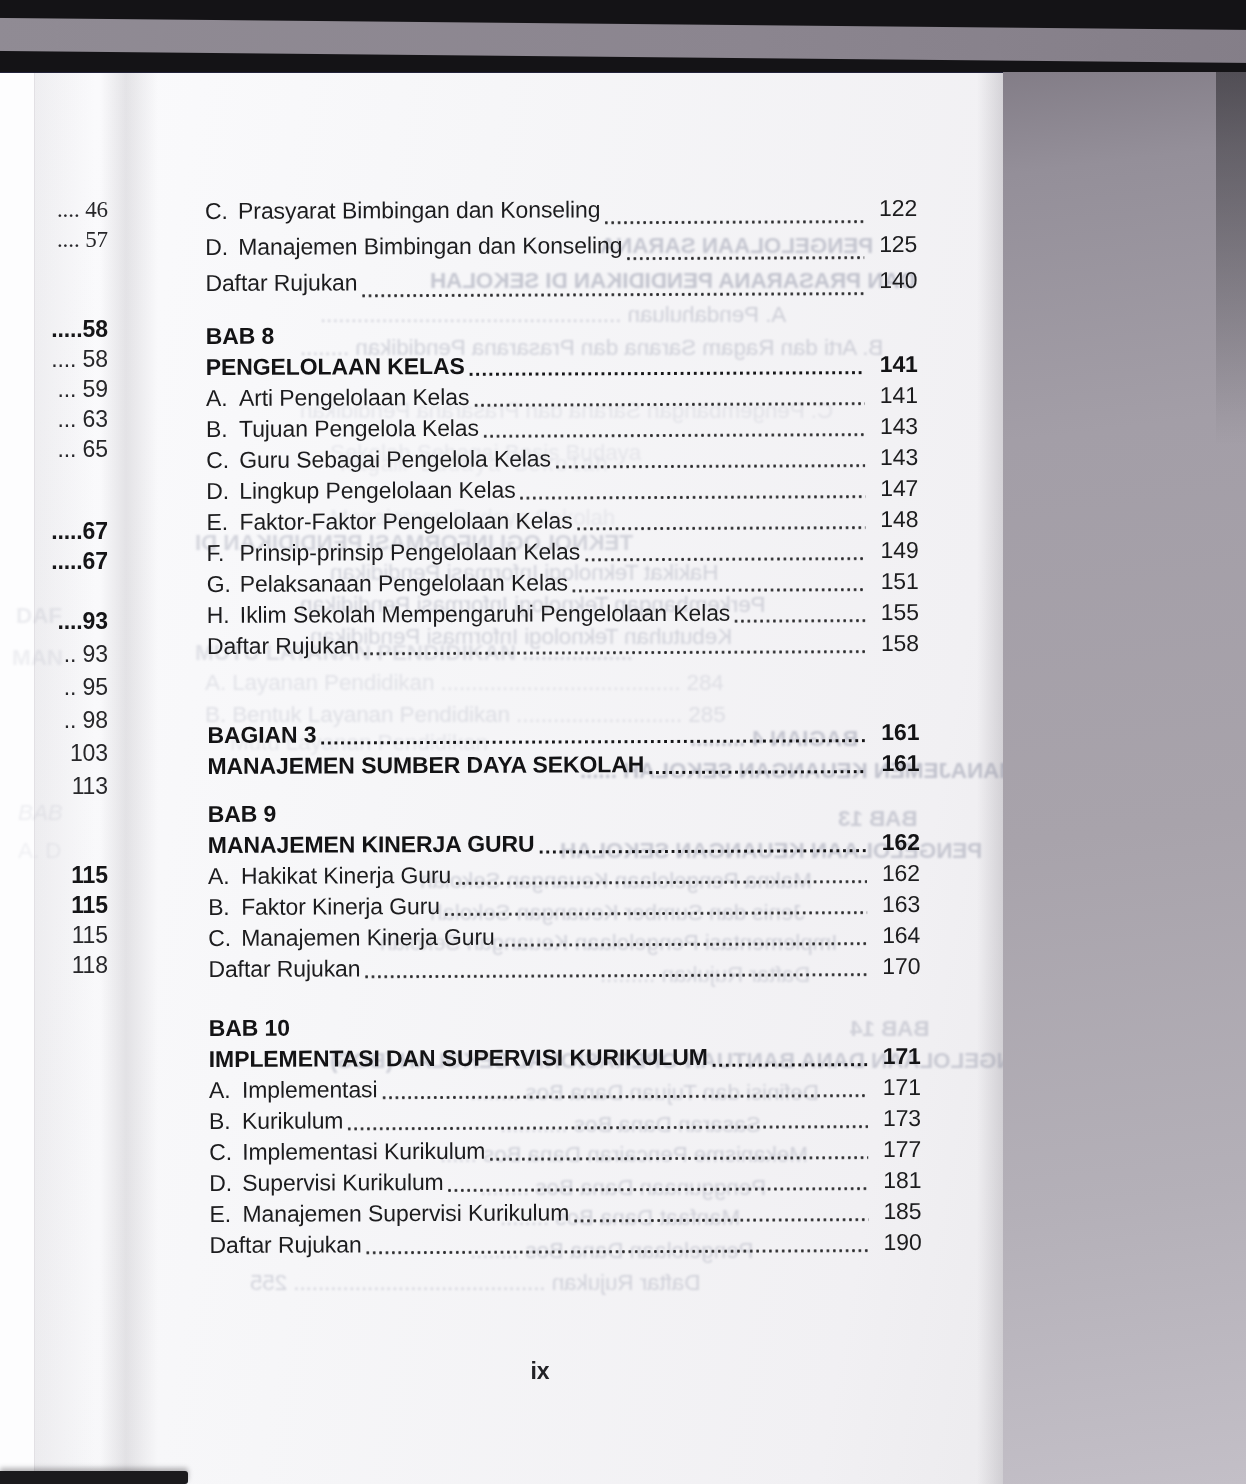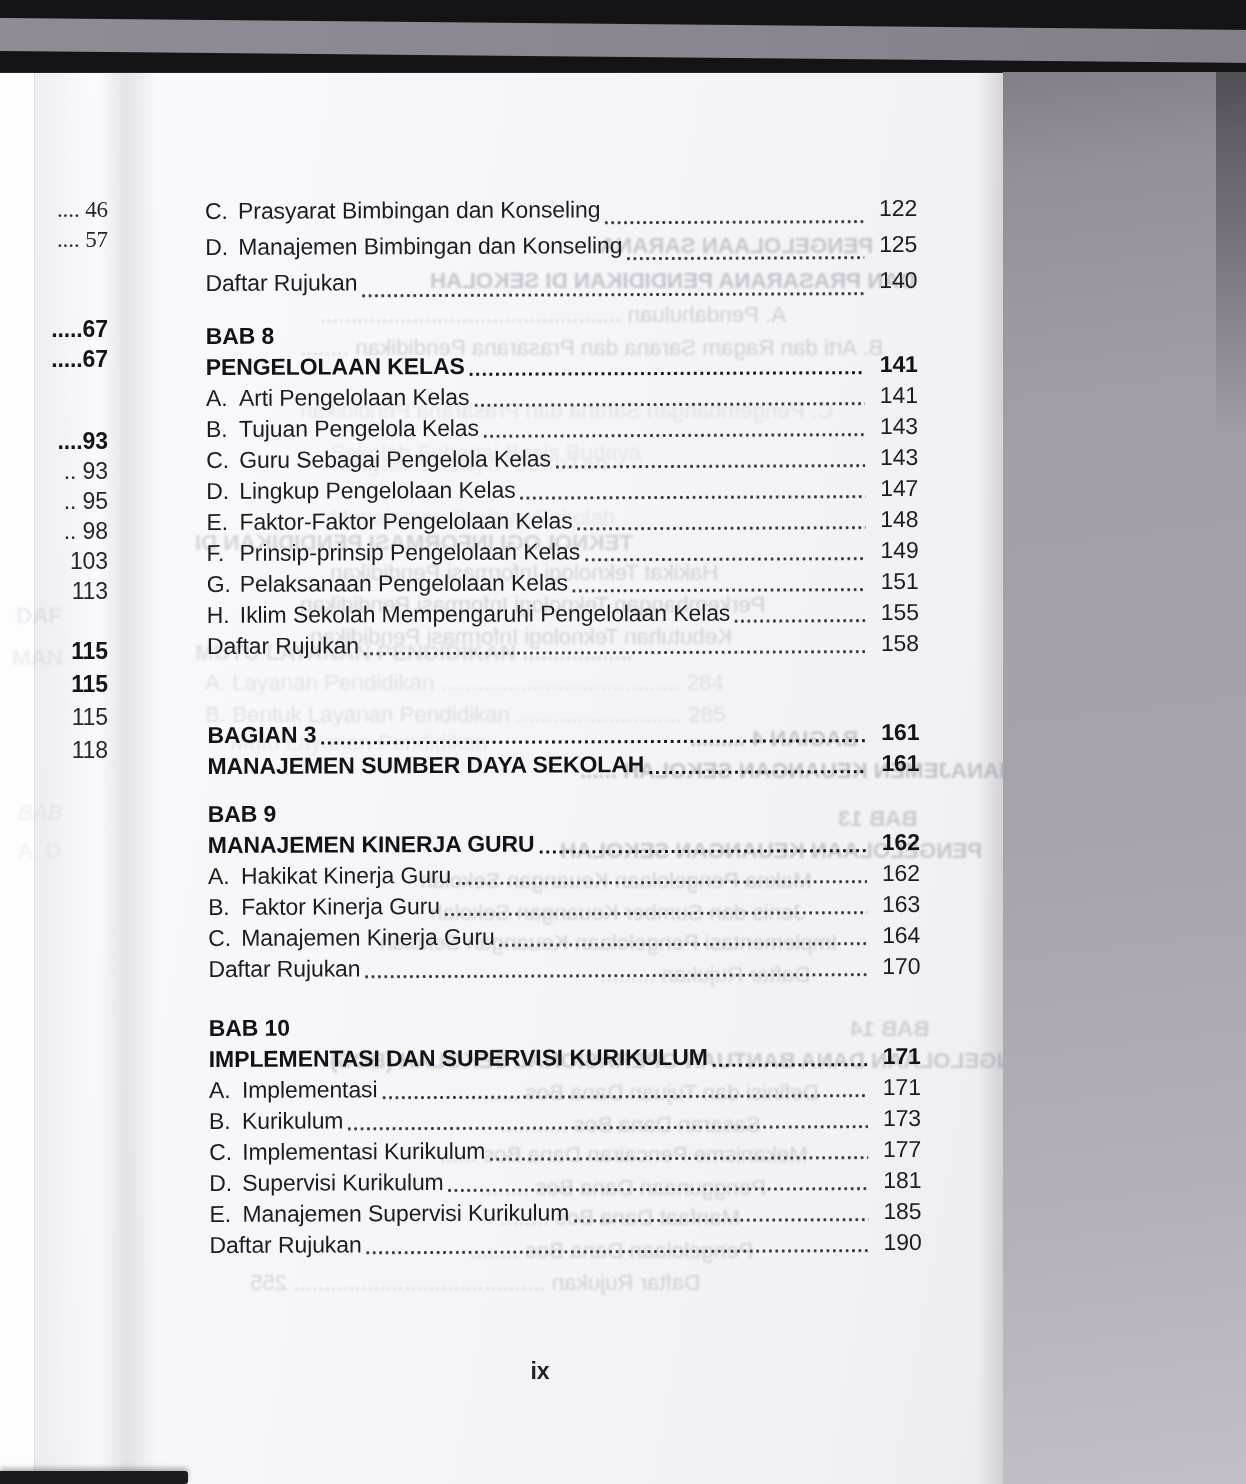--- a/index.html
+++ b/index.html
@@ -132,20 +132,27 @@
       <div class="ghost" style="left: 18px; top: 800px; opacity: 0.12; font-style: italic;">BAB</div>
       <div class="ghost" style="left: 18px; top: 838px; opacity: 0.1;">A. D</div>
     </div>
 
   <div class="leftcol" id="leftcol">
       <div class="lgroup">
         <div class="lrow">.... 46</div>
         <div class="lrow">.... 57</div>
       </div>
       <div class="lgroup">
+        <div class="lrow bold">.....58</div>
+        <div class="lrow">.... 58</div>
+        <div class="lrow">... 59</div>
+        <div class="lrow">... 63</div>
+        <div class="lrow">... 65</div>
+      </div>
+      <div class="lgroup">
         <div class="lrow bold">.....67</div>
         <div class="lrow bold">.....67</div>
       </div>
       <div class="lgroup">
         <div class="lrow bold">....93</div>
         <div class="lrow">.. 93</div>
         <div class="lrow">.. 95</div>
         <div class="lrow">.. 98</div>
         <div class="lrow">103</div>
         <div class="lrow">113</div>

